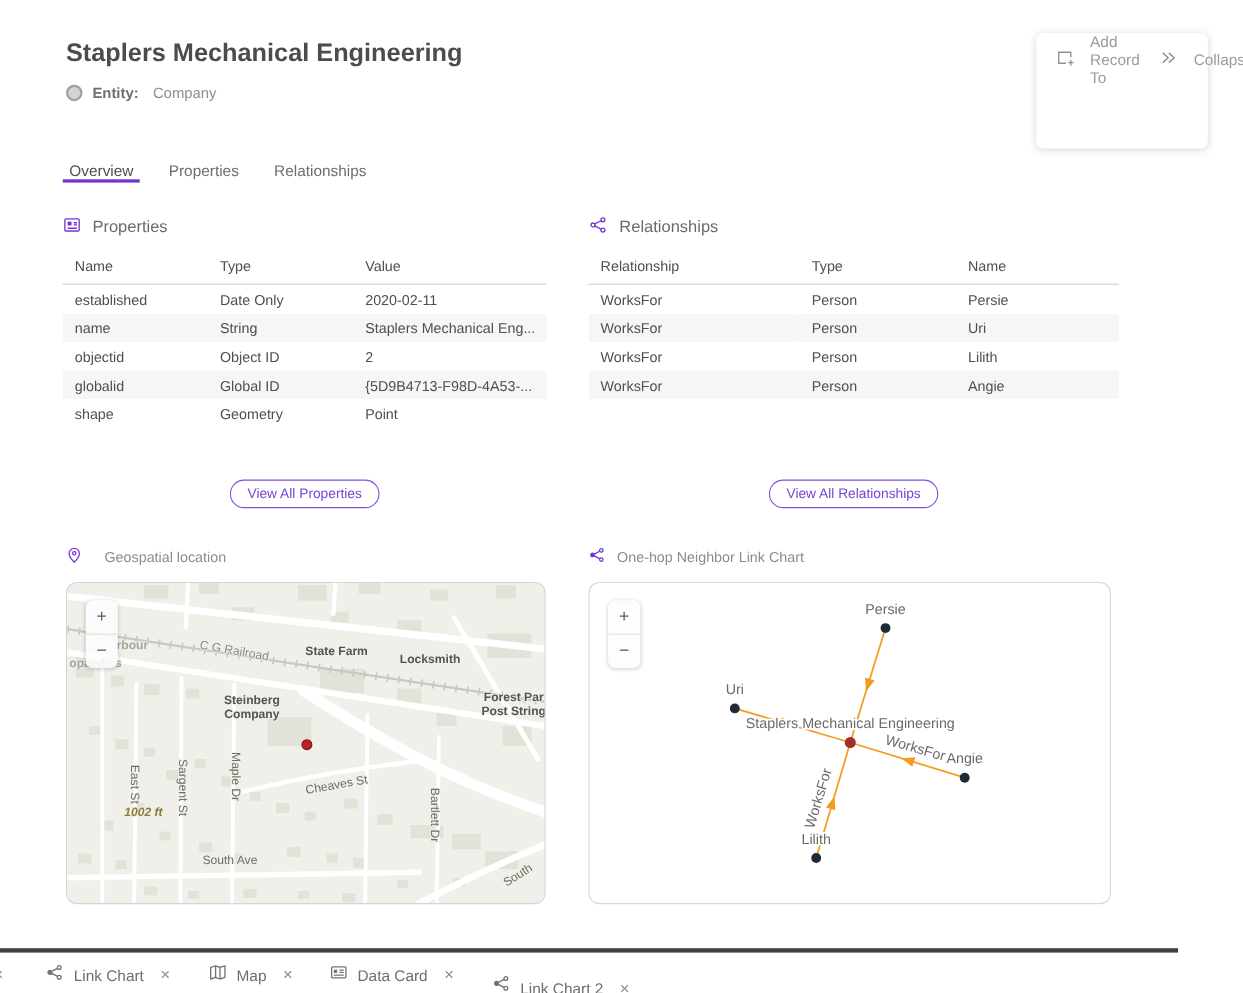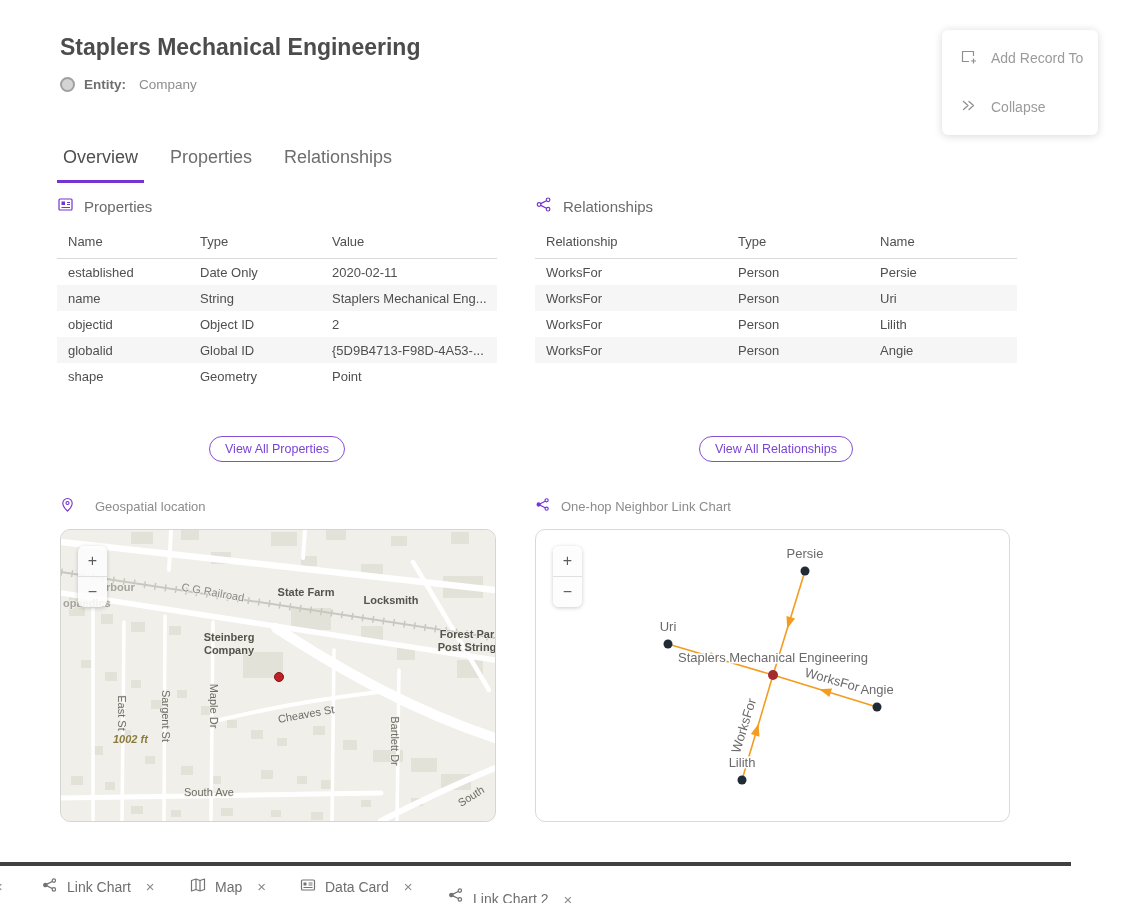--- a/index.html
+++ b/index.html
@@ -8,27 +8,27 @@
 
   
   .page-title{position:absolute;left:60px;top:34px;font-size:23px;font-weight:600;color:#4c4c4c;margin:0;}
   .entity-row{position:absolute;left:60px;top:77px;display:flex;align-items:center;gap:9px;font-size:13.5px;}
   .entity-dot{width:11px;height:11px;border-radius:50%;background:#d4d4d4;border:2px solid #a0a0a0;}
   .entity-label{font-weight:700;color:#6e6e6e;}
   .entity-value{color:#8e8e8e;margin-left:4px;}
 
   
   .float-menu{position:absolute;left:942px;top:30px;width:156px;height:97px;background:#fff;border-radius:6px;
-              box-shadow:0 1px 8px rgba(0,0,0,.16);z-index:5;display:flex;flex-direction:column;justify-content:space-around;padding:4px 0;}
+              box-shadow:0 1px 8px rgba(0,0,0,.16);z-index:5;display:flex;flex-direction:row;justify-content:space-around;padding:4px 0;}
   .menu-item{display:flex;align-items:center;gap:14px;padding:0 0 0 18px;height:40px;cursor:pointer;color:#9b9b9b;font-size:14px;}
   .menu-item svg{stroke:#8f8f8f;}
 
   
   .tabs{position:absolute;left:57px;top:141px;display:flex;}
-  .tab{font-size:18px;color:#6e6e6e;padding:6px 6px 12px 6px;margin-right:20px;border-bottom:3px solid transparent;cursor:pointer;}
+  .tab{font-size:14px;color:#6e6e6e;padding:6px 6px 0 6px;margin-right:20px;border-bottom:3px solid transparent;cursor:pointer;}
   .tab.active{color:#4f4f4f;border-bottom-color:#7434d1;}
 
   
   .panel{position:absolute;top:196px;}
   .props-panel{left:57px;width:440px;}
   .rels-panel{left:535px;width:482px;}
   .section-head{display:flex;align-items:center;gap:10px;font-size:15px;color:#6b6b6b;height:20px;}
   .section-head svg{flex:0 0 auto;}
   table.data-table{border-collapse:collapse;width:100%;margin-top:13px;font-size:13px;table-layout:fixed;}
   table.data-table th{font-weight:400;color:#4f4f4f;text-align:left;padding:5px 4px 9px 11px;border-bottom:1px solid #d9d9d9;}
@@ -335,21 +335,21 @@
         <span class="map-label poi" style="left: 168px; top: 120px; transform: translate(-50%, -50%) rotate(0deg);">Company</span>
         <span class="map-label poi" style="left: 406px; top: 104px; transform: translate(-50%, -50%) rotate(0deg);">Forest Par</span>
         <span class="map-label poi" style="left: 406px; top: 117px; transform: translate(-50%, -50%) rotate(0deg);">Post String</span>
         <span class="map-label poi-light" style="left: 2px; top: 57px; transform: translate(0px, -50%) rotate(0deg); padding-left: 43px;">rbour</span>
         <span class="map-label poi-light" style="left: 2px; top: 73px; transform: translate(0px, -50%) rotate(0deg);">opaedics</span>
         <span class="map-label street" style="left: 61px; top: 183px; transform: translate(-50%, -50%) rotate(90deg);">East St</span>
         <span class="map-label street" style="left: 105px; top: 186px; transform: translate(-50%, -50%) rotate(90deg);">Sargent St</span>
         <span class="map-label street" style="left: 153px; top: 176px; transform: translate(-50%, -50%) rotate(90deg);">Maple Dr</span>
         <span class="map-label street" style="left: 334px; top: 211px; transform: translate(-50%, -50%) rotate(90deg);">Bartlett Dr</span>
         <span class="map-label street" style="left: 245px; top: 184px; transform: translate(-50%, -50%) rotate(-10deg);">Cheaves St</span>
-        <span class="map-label street" style="left: 148px; top: 262px; transform: translate(-50%, -50%) rotate(0deg);">South Ave</span>
+        <span class="map-label street" style="left: 148px; top: 252px; transform: translate(-50%, -50%) rotate(0deg);">South Ave</span>
         <span class="map-label street" style="left: 410px; top: 266px; transform: translate(-50%, -50%) rotate(-32deg);">South</span>
         <span class="map-label scale" style="left: 4px; top: 209px; transform: translate(0px, -50%) rotate(0deg); margin-left: 48px;">1002 ft</span>
       </div>
     <div class="zoom-ctl">
       <div class="zoom-btn">+</div>
       <div class="zoom-btn">−</div>
     </div>
   </div>
 
   <div class="graph-card">

